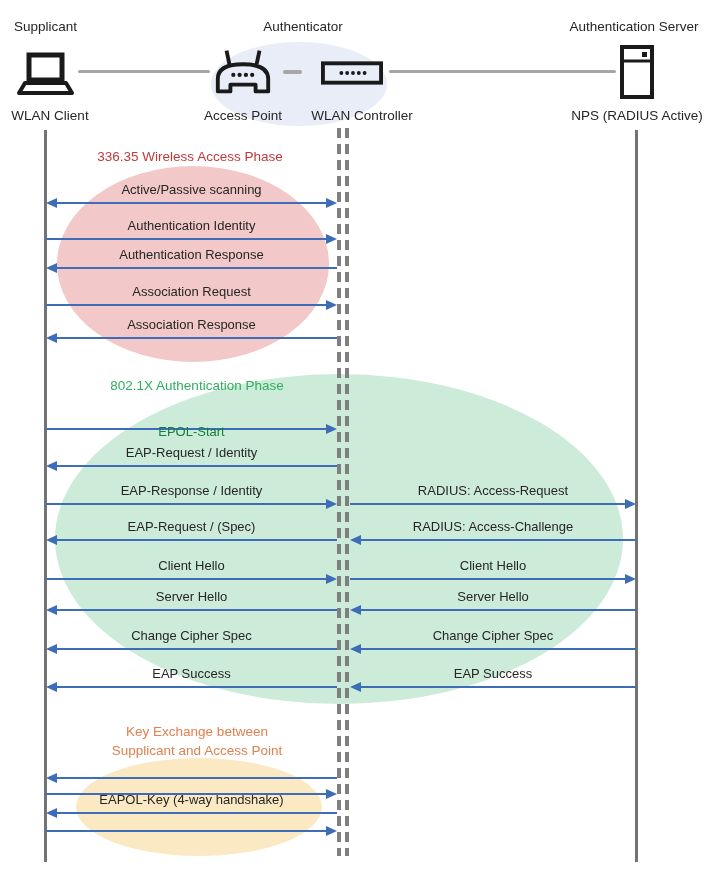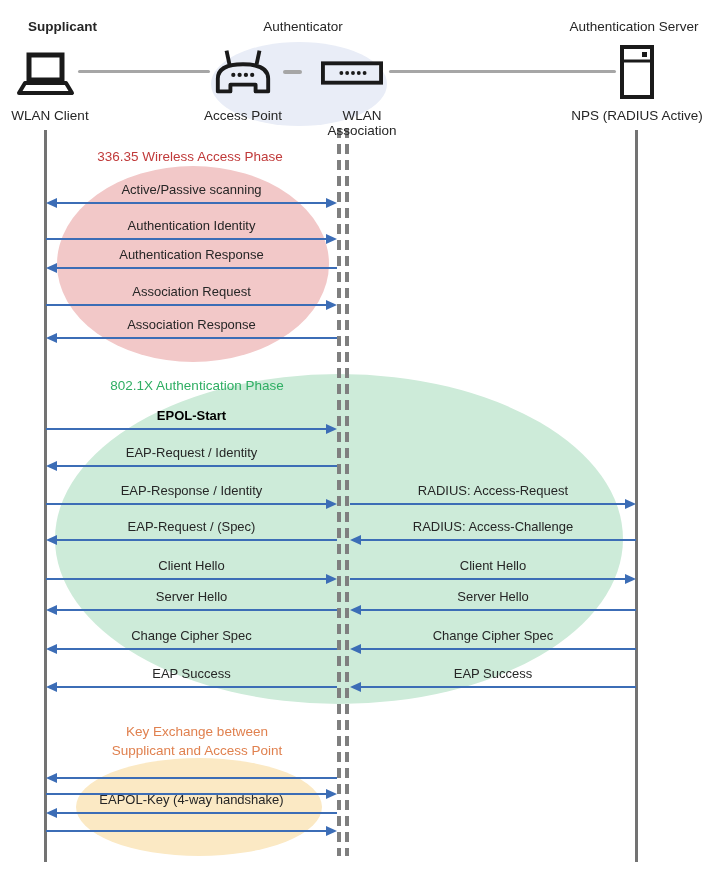--- a/index.html
+++ b/index.html
@@ -35,21 +35,21 @@
 </head>
 <body>
 
 <div id="stage">
 
   <div class="ellipse" id="authenticator-bubble" style="background-color: rgb(233, 237, 247);"></div>
   <div class="ellipse" id="phase1-ellipse" style="background-color: rgb(242, 200, 200);"></div>
   <div class="ellipse" id="phase2-ellipse" style="background-color: rgb(205, 235, 217);"></div>
   <div class="ellipse" id="phase3-ellipse" style="background-color: rgb(251, 233, 196);"></div>
 
-  <div class="role-label" style="left:28px;font-weight:bold;">Supplicant</div>
+  <div class="role-label" style="left:14px;">Supplicant</div>
   <div class="role-label" style="left:253px; width:100px; text-align:center;">Authenticator</div>
   <div class="role-label" style="left:554px; width:160px; text-align:center;">Authentication Server</div>
 
   <div class="icon" style="left:12px; top:52px;">
     <svg width="64" height="46" viewBox="0 0 64 46" fill="none" stroke="currentColor">
       <rect x="17" y="3" width="33" height="25" stroke-width="5"></rect>
       <path d="M13 31 L54 31 L60 41 L7 41 Z" stroke-width="4" stroke-linejoin="round"></path>
     </svg>
   </div>
   <div class="icon" style="left:212px; top:47px;">
@@ -80,21 +80,21 @@
       <rect x="23" y="8" width="5" height="5" fill="currentColor" stroke="none"></rect>
     </svg>
   </div>
 
   <div class="connector" style="left:78px; top:70px; width:132px; height:3px;"></div>
   <div class="connector" style="left:283px; top:70px; width:19px; height:4px;"></div>
   <div class="connector" style="left:389px; top:70px; width:227px; height:3px;"></div>
 
   <div class="device-label" style="left:0px; width:100px;">WLAN Client</div>
   <div class="device-label" style="left:193px; width:100px;">Access Point</div>
-  <div class="device-label" style="left:307px; width:110px;">WLAN Association</div>
+  <div class="device-label" style="left:307px; width:110px;">WLAN Controller</div>
   <div class="device-label" style="left:562px; width:150px;">NPS (RADIUS Active)</div>
 
   <div class="lifeline-solid" style="left:44px;"></div>
   <div class="lifeline-dashed" style="left:337px;"></div>
   <div class="lifeline-dashed" style="left:345px;"></div>
   <div class="lifeline-solid" style="left:635px;"></div>
 
   <div class="phase-title" style="left: 40px; top: 147px; width: 300px; color: rgb(192, 58, 58);">336.35 Wireless Access Phase</div>
   <div class="phase-title" style="left: 47px; top: 376px; width: 300px; color: rgb(47, 174, 99);">802.1X Authentication Phase</div>
   <div class="phase-title" style="left: 47px; top: 722px; width: 300px; color: rgb(224, 129, 79);">
@@ -114,21 +114,21 @@
       <div class="msg-head" style="border-right: 11px solid rgb(60, 109, 182); left: 46px; top: 263px;"></div>
       <div class="msg-label" style="left: 41.5px; width: 300px; top: 247px; color: rgb(38, 38, 38);">Authentication Response</div>
       <div class="msg-line" style="left: 46px; width: 283px; top: 304px; background: rgb(60, 109, 182);"></div>
       <div class="msg-head" style="border-left: 11px solid rgb(60, 109, 182); left: 326px; top: 300px;"></div>
       <div class="msg-label" style="left: 41.5px; width: 300px; top: 284px; color: rgb(38, 38, 38);">Association Request</div>
       <div class="msg-line" style="left: 54px; width: 283px; top: 337px; background: rgb(60, 109, 182);"></div>
       <div class="msg-head" style="border-right: 11px solid rgb(60, 109, 182); left: 46px; top: 333px;"></div>
       <div class="msg-label" style="left: 41.5px; width: 300px; top: 317px; color: rgb(38, 38, 38);">Association Response</div>
       <div class="msg-line" style="left: 46px; width: 283px; top: 428px; background: rgb(60, 109, 182);"></div>
       <div class="msg-head" style="border-left: 11px solid rgb(60, 109, 182); left: 326px; top: 424px;"></div>
-      <div class="msg-label" style="left: 41.5px; width: 300px; top: 408px; color: #000000; font-weight: bold;">EPOL-Start</div>
+      <div class="msg-label" style="left: 41.5px; width: 300px; top: 424px; color: #15803d;">EPOL-Start</div>
       <div class="msg-line" style="left: 54px; width: 283px; top: 465px; background: rgb(60, 109, 182);"></div>
       <div class="msg-head" style="border-right: 11px solid rgb(60, 109, 182); left: 46px; top: 461px;"></div>
       <div class="msg-label" style="left: 41.5px; width: 300px; top: 445px; color: rgb(38, 38, 38);">EAP-Request / Identity</div>
       <div class="msg-line" style="left: 46px; width: 283px; top: 503px; background: rgb(60, 109, 182);"></div>
       <div class="msg-head" style="border-left: 11px solid rgb(60, 109, 182); left: 326px; top: 499px;"></div>
       <div class="msg-label" style="left: 41.5px; width: 300px; top: 483px; color: rgb(38, 38, 38); text-align: center;">EAP-Response / Identity</div>
       <div class="msg-line" style="left: 350px; width: 278px; top: 503px; background: rgb(60, 109, 182);"></div>
       <div class="msg-head" style="border-left: 11px solid rgb(60, 109, 182); left: 625px; top: 499px;"></div>
       <div class="msg-label" style="left: 343px; width: 300px; top: 483px; color: rgb(38, 38, 38);">RADIUS: Access-Request</div>
       <div class="msg-line" style="left: 54px; width: 283px; top: 539px; background: rgb(60, 109, 182);"></div>

